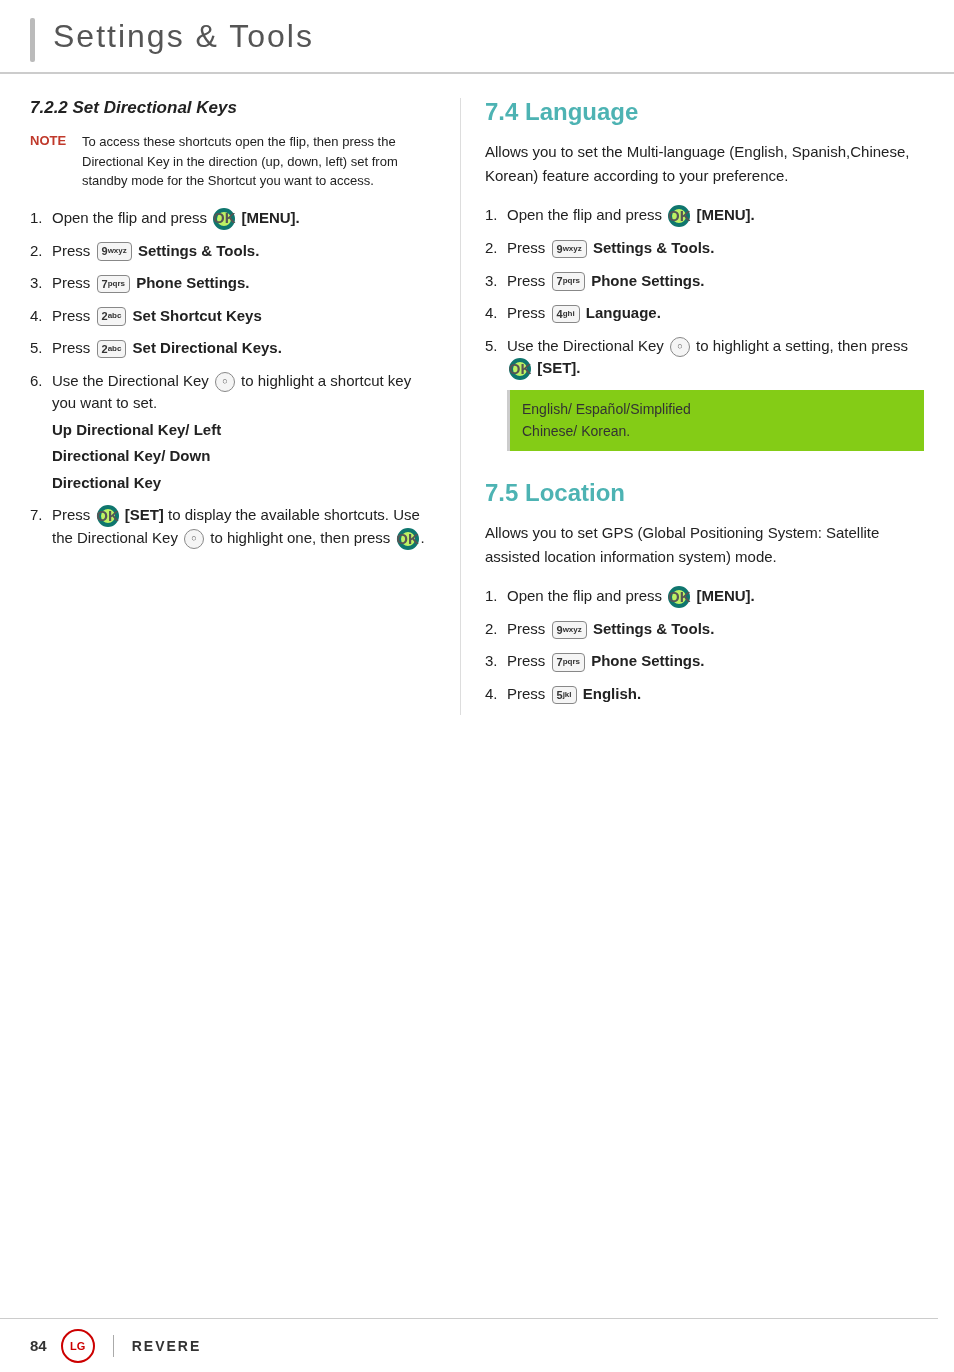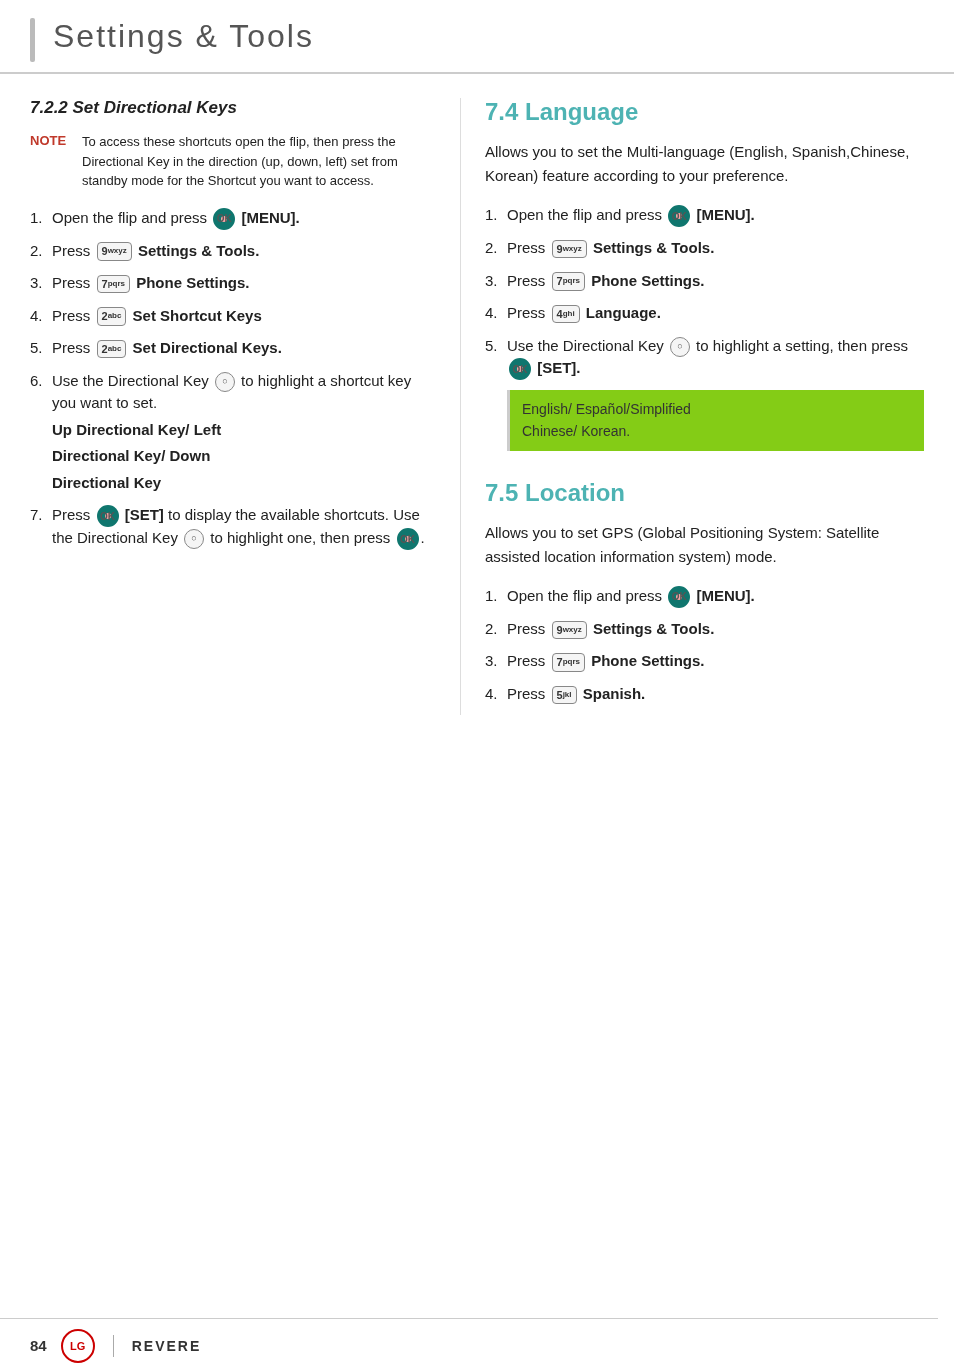--- a/index.html
+++ b/index.html
@@ -118,28 +118,28 @@
     }
     .key-badge sup {
       font-size: 8px;
     }
 
     
     .ok-badge {
       display: inline-flex;
       align-items: center;
       justify-content: center;
-      border: 8px solid #0f766e;
+      border: 4px solid #0f766e;
       border-radius: 50%;
       width: 22px;
       height: 22px;
-      font-size: 10px;
+      font-size: 15px;
       font-weight: bold;
       color: #555;
-      background: #fca5a5;
+      background: #bef264;
       vertical-align: middle;
       margin: 0 2px;
     }
 
     
     .dir-badge {
       display: inline-flex;
       align-items: center;
       justify-content: center;
       border: 1.5px solid #888;
@@ -371,21 +371,21 @@
     <div class="step">
       <span class="step-num">3.</span>
       <span class="step-content">
         Press <span class="key-badge">7<sup>pqrs</sup></span> <strong>Phone Settings.</strong>
       </span>
     </div>
 
     <div class="step">
       <span class="step-num">4.</span>
       <span class="step-content">
-        Press <span class="key-badge">5<sup>jkl</sup></span> <strong>Spanish.</strong>
+        Press <span class="key-badge">5<sup>jkl</sup></span> <strong>English.</strong>
       </span>
     </div>
 
   </div>
 </div>
 
 <div class="page-footer">
   <span class="footer-pagenum">84</span>
   <div class="footer-logo">
     <div class="lg-logo">

